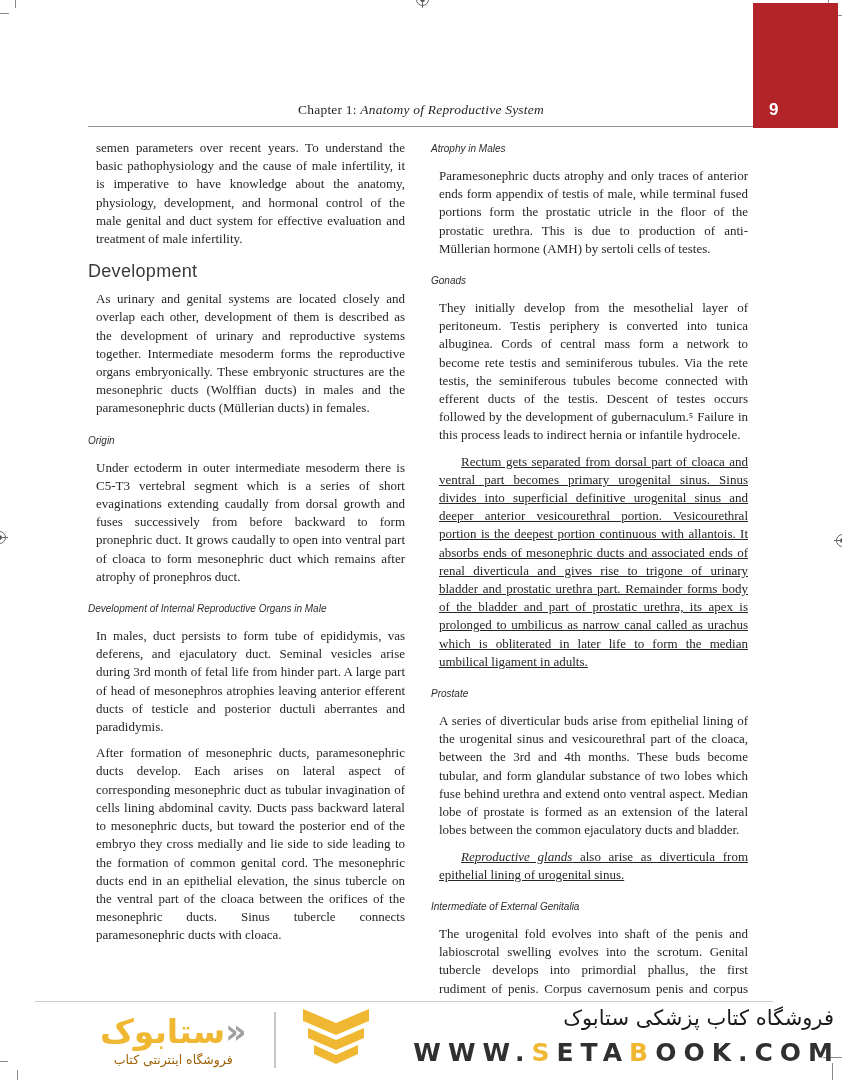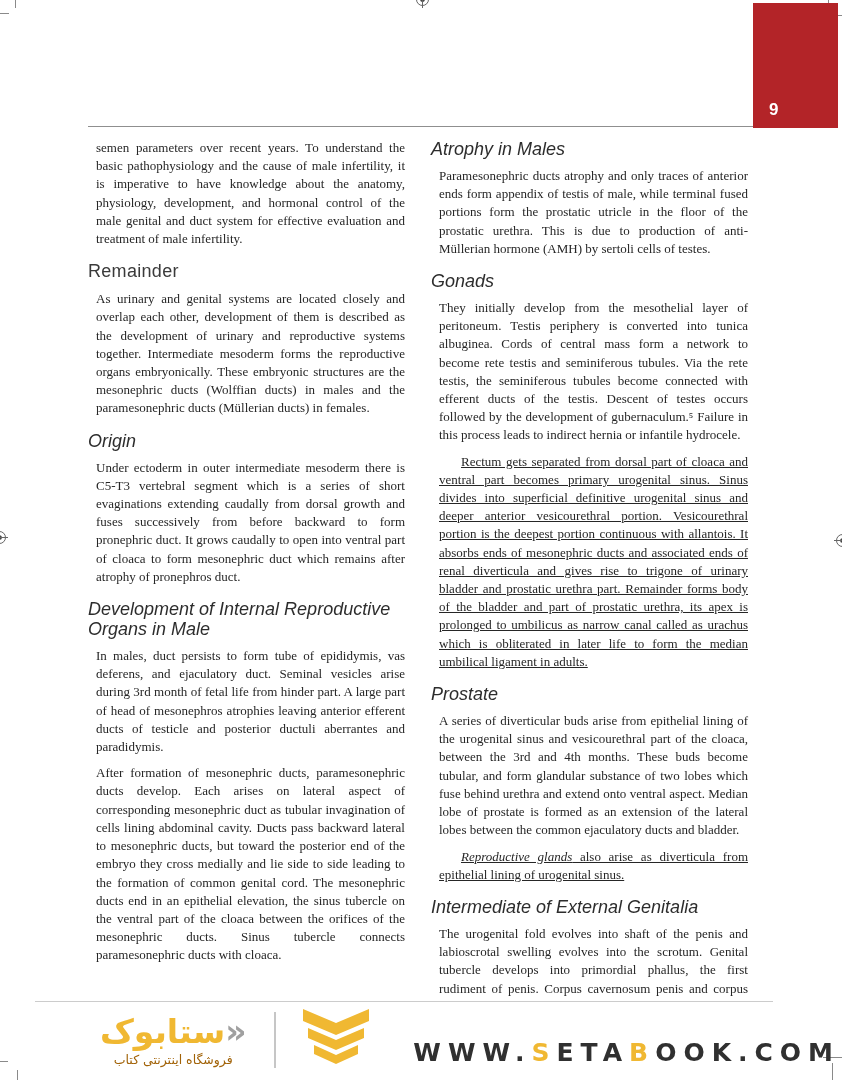--- a/index.html
+++ b/index.html
@@ -47,21 +47,21 @@
     font-size:13px; line-height:18.2px; text-align:justify;
     margin:8px; color:#262626;
   }
   .body-para.indent { text-indent:22px;text-decoration:underline; }
   .sec-heading {
     font-family:"Liberation Sans", sans-serif; font-weight:normal;
     font-size:18px; color:#3a3a3a; margin:13px 0 8px 0; letter-spacing:0.3px;
   }
   .sub-heading {
     font-family:"Liberation Sans", sans-serif; font-weight:normal;
-    font-style:italic; font-size:18px; color:#2d2d2d; margin:13px 0 7px 0;
+    font-style:italic; font-size:10px; color:#2d2d2d; margin:13px 0 7px 0;
     line-height:20px;
   }
   .col > :first-child { margin-top:0; }
   
   .footer-rule {
     position:absolute; top:1001px; left:35px; width:738px; height:1px;
     background:#cccccc;
   }
   .logo-cluster {
     position:absolute; left:100px; top:1004px; height:72px;
@@ -118,30 +118,35 @@
     <line x1="0" y1="8.5" x2="17" y2="8.5" stroke="#666" stroke-width="1"></line>
     <line x1="8.5" y1="0" x2="8.5" y2="17" stroke="#666" stroke-width="1"></line>
   </svg>
   <svg class="reg-mark" style="left:834px; top:532px;" width="17" height="17" viewBox="0 0 17 17">
     <circle cx="8.5" cy="8.5" r="6" fill="none" stroke="#666" stroke-width="1"></circle>
     <circle cx="8.5" cy="8.5" r="2.4" fill="#444"></circle>
     <line x1="0" y1="8.5" x2="17" y2="8.5" stroke="#666" stroke-width="1"></line>
     <line x1="8.5" y1="0" x2="8.5" y2="17" stroke="#666" stroke-width="1"></line>
   </svg>
 
+  <div class="running-header">
+    <span class="chap-label">Chapter 1:</span>
+    <span> </span>
+    <span class="chap-title">Anatomy of Reproductive System</span>
+  </div>
   <div class="header-rule"></div>
 
   <div class="page-number-box">
     <span class="pgnum">9</span>
   </div>
 
   <div class="content">
     <div class="col">
         <p class="body-para">semen parameters over recent years. To understand the basic pathophysiology and the cause of male infertility, it is imperative to have knowledge about the anatomy, physiology, development, and hormonal control of the male genital and duct system for effective evaluation and treatment of male infertility.</p>
-        <h2 class="sec-heading">Remainder</h2>
+        <h2 class="sec-heading">Development</h2>
         <p class="body-para">As urinary and genital systems are located closely and overlap each other, development of them is described as the development of urinary and reproductive systems together. Intermediate mesoderm forms the reproductive organs embryonically. These embryonic structures are the mesonephric ducts (Wolffian ducts) in males and the paramesonephric ducts (Müllerian ducts) in females.</p>
         <h3 class="sub-heading">Origin</h3>
         <p class="body-para">Under ectoderm in outer intermediate mesoderm there is C5-T3 vertebral segment which is a series of short evaginations extending caudally from dorsal growth and fuses successively from before backward to form pronephric duct. It grows caudally to open into ventral part of cloaca to form mesonephric duct which remains after atrophy of pronephros duct.</p>
         <h3 class="sub-heading">Development of Internal Reproductive Organs in Male</h3>
         <p class="body-para">In males, duct persists to form tube of epididymis, vas deferens, and ejaculatory duct. Seminal vesicles arise during 3rd month of fetal life from hinder part. A large part of head of mesonephros atrophies leaving anterior efferent ducts of testicle and posterior ductuli aberrantes and paradidymis.</p>
         <p class="body-para">After formation of mesonephric ducts, paramesonephric ducts develop. Each arises on lateral aspect of corresponding mesonephric duct as tubular invagination of cells lining abdominal cavity. Ducts pass backward lateral to mesonephric ducts, but toward the posterior end of the embryo they cross medially and lie side to side leading to the formation of common genital cord. The mesonephric ducts end in an epithelial elevation, the sinus tubercle on the ventral part of the cloaca between the orifices of the mesonephric ducts. Sinus tubercle connects paramesonephric ducts with cloaca.</p>
       </div>
     <div class="col">
         <h3 class="sub-heading">Atrophy in Males</h3>
         <p class="body-para">Paramesonephric ducts atrophy and only traces of anterior ends form appendix of testis of male, while terminal fused portions form the prostatic utricle in the floor of the prostatic urethra. This is due to production of anti-Müllerian hormone (AMH) by sertoli cells of testes.</p>
@@ -166,15 +171,16 @@
       <div class="logo-tagline">فروشگاه اینترنتی کتاب</div>
     </div>
     <div class="logo-divider"></div>
     <svg class="logo-emblem" width="66" height="62" viewBox="0 0 66 62">
       <polygon points="0,0 33,14 66,0 66,12 33,26 0,12" fill="#f0b832"></polygon>
       <polygon points="5,19 33,31 61,19 61,29 33,41 5,29" fill="#f0b832"></polygon>
       <polygon points="11,36 33,46 55,36 55,45 33,55 11,45" fill="#f0b832"></polygon>
     </svg>
   </div>
 
+  <div class="persian-title">فروشگاه کتاب پزشکی ستابوک</div>
   <div class="website"><span>WWW.</span><span class="accent">S</span><span>ETA</span><span class="accent">B</span><span>OOK.COM</span></div>
 
 </div>
 
 </body></html>

